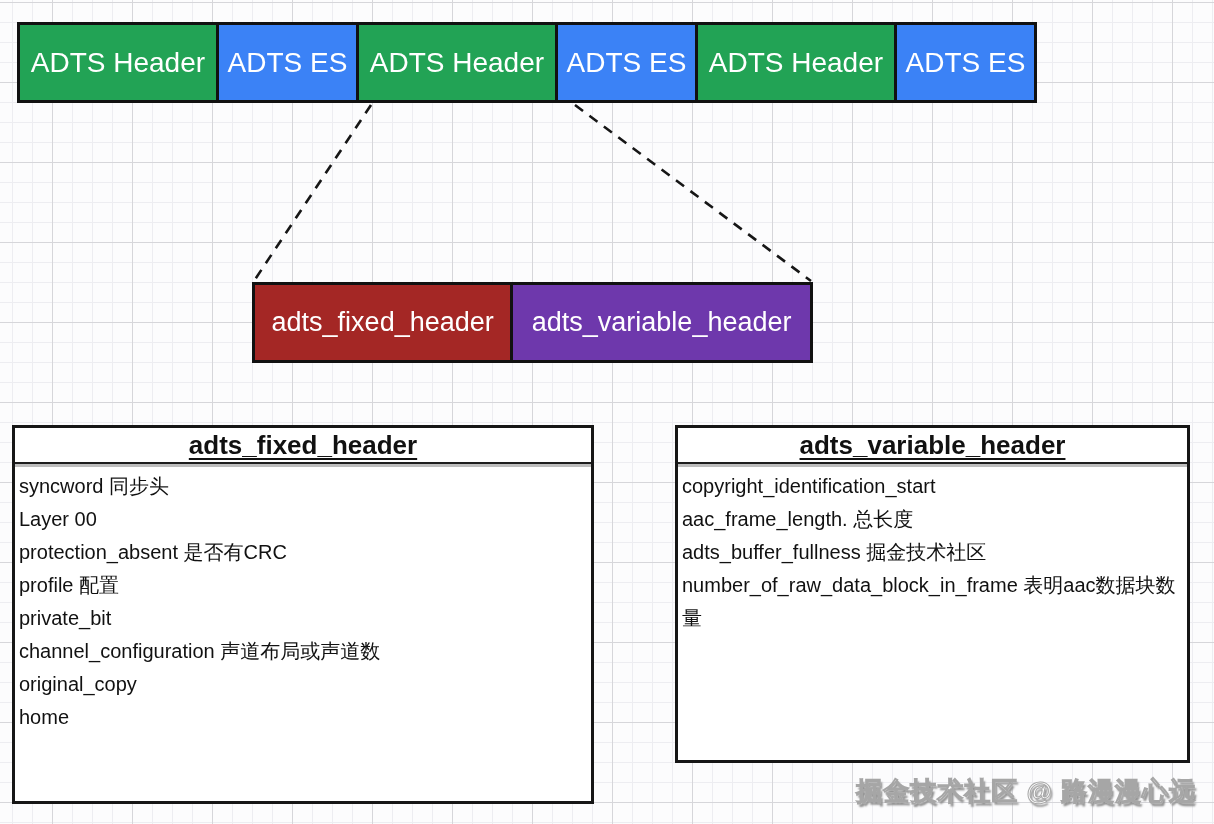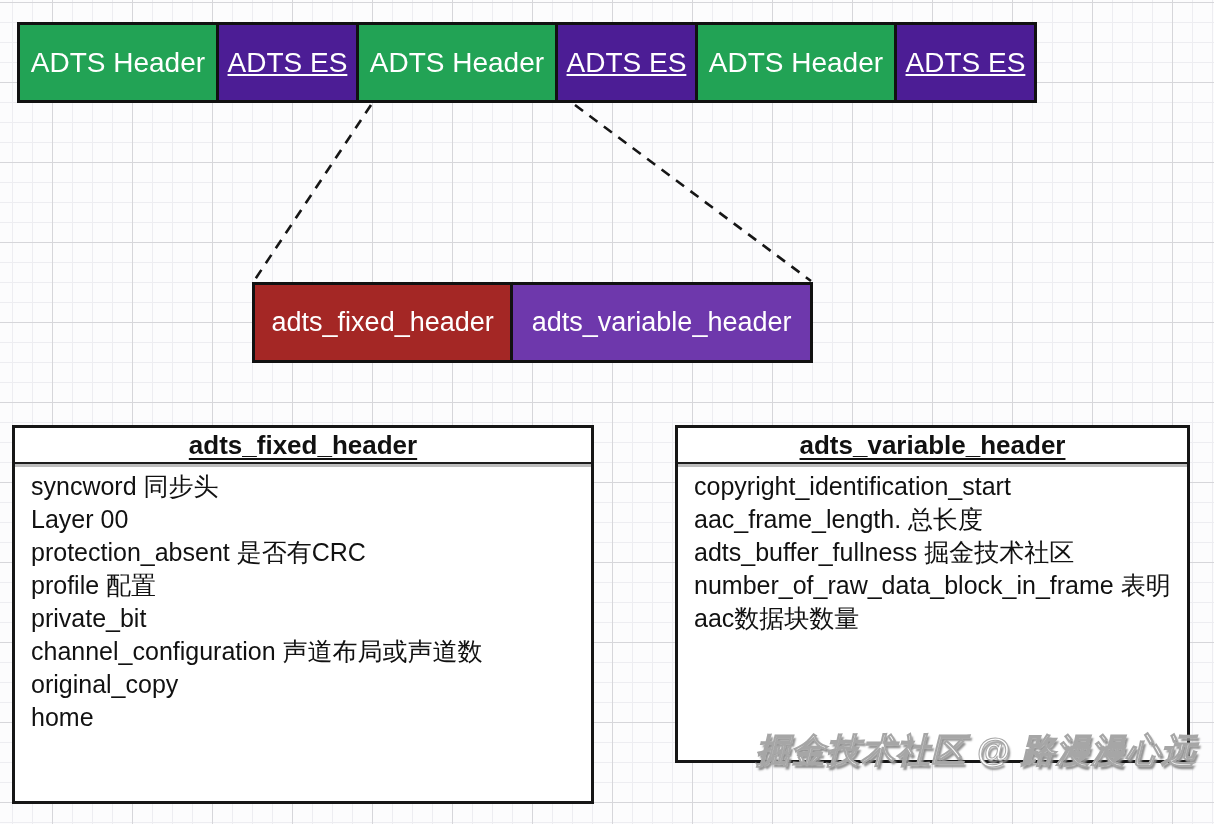--- a/index.html
+++ b/index.html
@@ -35,21 +35,21 @@
     display: flex;
     align-items: center;
     justify-content: center;
     color: #fff;
     font-size: 28px;
     font-weight: 500;
     white-space: nowrap;
     overflow: hidden;
   }
   .block.green  { background: #22A355; }
-  .block.yellow { background: #4c1d95; text-decoration: underline; }
+  .block.yellow { background: #3b82f6; }
 
   
   .expanded-row {
     position: absolute;
     left: 252px; top: 282px;
     width: 561px; height: 81px;
     display: grid;
     grid-template-columns: 259fr 301fr;
     background: #111;
     border: 3px solid #111;
@@ -84,38 +84,37 @@
     justify-content: center;
     font-size: 26px;
     font-weight: bold;
     text-decoration: underline;
     text-decoration-thickness: 2px;
     text-underline-offset: 4px;
     border-bottom: 2px solid #1d1d1d;
   }
   .tbl-body {
     border-top: 3px solid #bdbdbd;
-    padding: 3px 10px 0 16px;
-    font-size: 25px;
+    padding: 3px 10px 0 4px;
+    font-size: 20px;
     line-height: 33px;
   }
   .tbl-row { white-space: normal; }
 
   
   .watermark {
     position: absolute;
-    right: 18px; top: 728px;
-    font-size: 34px;
+    right: 18px; top: 774px;
+    font-size: 26px;
     font-weight: 700;
     letter-spacing: 1px;
     color: #ffffff;
     -webkit-text-stroke: 1px #a6a6a6;
     text-shadow: 2px 3px 2px #8f8f8f;
     white-space: nowrap;
-    font-style: italic;
   }
 </style>
 </head>
 <body>
 
 <div class="page">
 
   <svg class="connector-svg" viewBox="0 0 1214 824">
     <line x1="371" y1="105" x2="254" y2="281" stroke="#161616" stroke-width="2.6" stroke-dasharray="10 8"></line>
     <line x1="575" y1="105" x2="811" y2="281" stroke="#161616" stroke-width="2.6" stroke-dasharray="10 8"></line>

